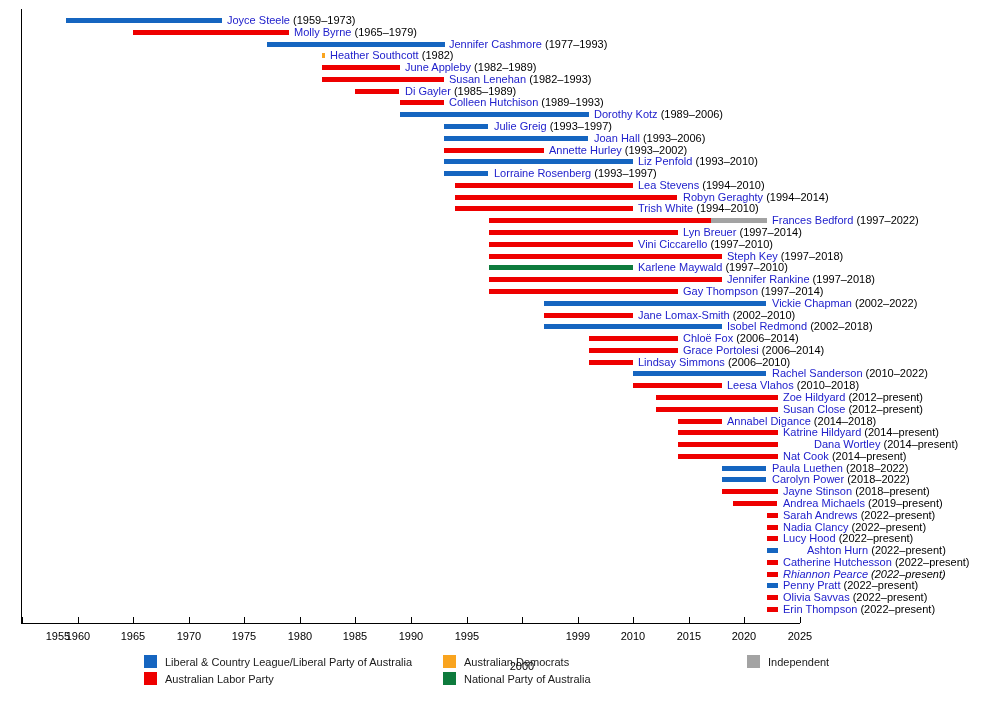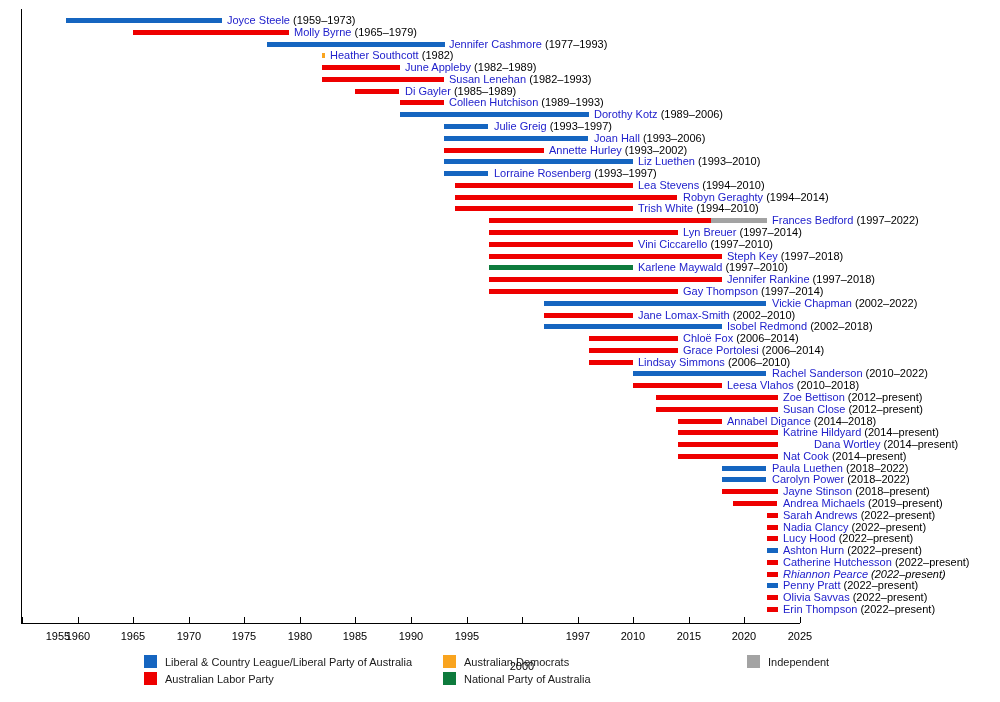--- a/index.html
+++ b/index.html
@@ -52,21 +52,21 @@
       <div class="row-label" style="left: 449px; top: 96px;"><span class="member-name" style="color: rgb(33, 33, 204);">Colleen Hutchison</span><span class="member-term"> (1989–1993)</span></div>
       <div class="bar" style="left: 400px; top: 112px; width: 189px; height: 5px; background: rgb(21, 101, 192);"></div>
       <div class="row-label" style="left: 594px; top: 108px;"><span class="member-name" style="color: rgb(33, 33, 204);">Dorothy Kotz</span><span class="member-term"> (1989–2006)</span></div>
       <div class="bar" style="left: 444px; top: 124px; width: 44px; height: 5px; background: rgb(21, 101, 192);"></div>
       <div class="row-label" style="left: 494px; top: 120px;"><span class="member-name" style="color: rgb(33, 33, 204);">Julie Greig</span><span class="member-term"> (1993–1997)</span></div>
       <div class="bar" style="left: 444px; top: 136px; width: 144px; height: 5px; background: rgb(21, 101, 192);"></div>
       <div class="row-label" style="left: 594px; top: 132px;"><span class="member-name" style="color: rgb(33, 33, 204);">Joan Hall</span><span class="member-term"> (1993–2006)</span></div>
       <div class="bar" style="left: 444px; top: 148px; width: 100px; height: 5px; background: rgb(238, 0, 0);"></div>
       <div class="row-label" style="left: 549px; top: 144px;"><span class="member-name" style="color: rgb(33, 33, 204);">Annette Hurley</span><span class="member-term"> (1993–2002)</span></div>
       <div class="bar" style="left: 444px; top: 159px; width: 189px; height: 5px; background: rgb(21, 101, 192);"></div>
-      <div class="row-label" style="left: 638px; top: 155px;"><span class="member-name" style="color: rgb(33, 33, 204);">Liz Luethen</span><span class="member-term"> (1993–2010)</span></div>
+      <div class="row-label" style="left: 638px; top: 155px;"><span class="member-name" style="color: rgb(33, 33, 204);">Liz Penfold</span><span class="member-term"> (1993–2010)</span></div>
       <div class="bar" style="left: 444px; top: 171px; width: 44px; height: 5px; background: rgb(21, 101, 192);"></div>
       <div class="row-label" style="left: 494px; top: 167px;"><span class="member-name" style="color: rgb(33, 33, 204);">Lorraine Rosenberg</span><span class="member-term"> (1993–1997)</span></div>
       <div class="bar" style="left: 455px; top: 183px; width: 178px; height: 5px; background: rgb(238, 0, 0);"></div>
       <div class="row-label" style="left: 638px; top: 179px;"><span class="member-name" style="color: rgb(33, 33, 204);">Lea Stevens</span><span class="member-term"> (1994–2010)</span></div>
       <div class="bar" style="left: 455px; top: 195px; width: 222px; height: 5px; background: rgb(238, 0, 0);"></div>
       <div class="row-label" style="left: 683px; top: 191px;"><span class="member-name" style="color: rgb(33, 33, 204);">Robyn Geraghty</span><span class="member-term"> (1994–2014)</span></div>
       <div class="bar" style="left: 455px; top: 206px; width: 178px; height: 5px; background: rgb(238, 0, 0);"></div>
       <div class="row-label" style="left: 638px; top: 202px;"><span class="member-name" style="color: rgb(33, 33, 204);">Trish White</span><span class="member-term"> (1994–2010)</span></div>
       <div class="bar" style="left: 489px; top: 218px; width: 222px; height: 5px; background: rgb(238, 0, 0);"></div>
       <div class="bar" style="left: 711px; top: 218px; width: 56px; height: 5px; background: rgb(163, 163, 163);"></div>
@@ -93,21 +93,21 @@
       <div class="row-label" style="left: 683px; top: 332px;"><span class="member-name" style="color: rgb(33, 33, 204);">Chloë Fox</span><span class="member-term"> (2006–2014)</span></div>
       <div class="bar" style="left: 589px; top: 348px; width: 89px; height: 5px; background: rgb(238, 0, 0);"></div>
       <div class="row-label" style="left: 683px; top: 344px;"><span class="member-name" style="color: rgb(33, 33, 204);">Grace Portolesi</span><span class="member-term"> (2006–2014)</span></div>
       <div class="bar" style="left: 589px; top: 360px; width: 44px; height: 5px; background: rgb(238, 0, 0);"></div>
       <div class="row-label" style="left: 638px; top: 356px;"><span class="member-name" style="color: rgb(33, 33, 204);">Lindsay Simmons</span><span class="member-term"> (2006–2010)</span></div>
       <div class="bar" style="left: 633px; top: 371px; width: 133px; height: 5px; background: rgb(21, 101, 192);"></div>
       <div class="row-label" style="left: 772px; top: 367px;"><span class="member-name" style="color: rgb(33, 33, 204);">Rachel Sanderson</span><span class="member-term"> (2010–2022)</span></div>
       <div class="bar" style="left: 633px; top: 383px; width: 89px; height: 5px; background: rgb(238, 0, 0);"></div>
       <div class="row-label" style="left: 727px; top: 379px;"><span class="member-name" style="color: rgb(33, 33, 204);">Leesa Vlahos</span><span class="member-term"> (2010–2018)</span></div>
       <div class="bar" style="left: 656px; top: 395px; width: 122px; height: 5px; background: rgb(238, 0, 0);"></div>
-      <div class="row-label" style="left: 783px; top: 391px;"><span class="member-name" style="color: rgb(33, 33, 204);">Zoe Bettison</span><span class="member-term"> (2012–present)</span></div>
+      <div class="row-label" style="left: 783px; top: 391px;"><span class="member-name" style="color: rgb(33, 33, 204);">Zoe Hildyard</span><span class="member-term"> (2012–present)</span></div>
       <div class="bar" style="left: 656px; top: 407px; width: 122px; height: 5px; background: rgb(238, 0, 0);"></div>
       <div class="row-label" style="left: 783px; top: 403px;"><span class="member-name" style="color: rgb(33, 33, 204);">Susan Close</span><span class="member-term"> (2012–present)</span></div>
       <div class="bar" style="left: 678px; top: 419px; width: 44px; height: 5px; background: rgb(238, 0, 0);"></div>
       <div class="row-label" style="left: 727px; top: 415px;"><span class="member-name" style="color: rgb(33, 33, 204);">Annabel Digance</span><span class="member-term"> (2014–2018)</span></div>
       <div class="bar" style="left: 678px; top: 430px; width: 100px; height: 5px; background: rgb(238, 0, 0);"></div>
       <div class="row-label" style="left: 783px; top: 426px;"><span class="member-name" style="color: rgb(33, 33, 204);">Katrine Hildyard</span><span class="member-term"> (2014–present)</span></div>
       <div class="bar" style="left: 678px; top: 442px; width: 100px; height: 5px; background: rgb(238, 0, 0);"></div>
       <div class="row-label" style="left: 783px; top: 438px; padding-left: 31px;"><span class="member-name" style="color: rgb(33, 33, 204);">Dana Wortley</span><span class="member-term"> (2014–present)</span></div>
       <div class="bar" style="left: 678px; top: 454px; width: 100px; height: 5px; background: rgb(238, 0, 0);"></div>
       <div class="row-label" style="left: 783px; top: 450px;"><span class="member-name" style="color: rgb(33, 33, 204);">Nat Cook</span><span class="member-term"> (2014–present)</span></div>
@@ -119,21 +119,21 @@
       <div class="row-label" style="left: 783px; top: 485px;"><span class="member-name" style="color: rgb(33, 33, 204);">Jayne Stinson</span><span class="member-term"> (2018–present)</span></div>
       <div class="bar" style="left: 733px; top: 501px; width: 44px; height: 5px; background: rgb(238, 0, 0);"></div>
       <div class="row-label" style="left: 783px; top: 497px;"><span class="member-name" style="color: rgb(33, 33, 204);">Andrea Michaels</span><span class="member-term"> (2019–present)</span></div>
       <div class="bar" style="left: 767px; top: 513px; width: 11px; height: 5px; background: rgb(238, 0, 0);"></div>
       <div class="row-label" style="left: 783px; top: 509px;"><span class="member-name" style="color: rgb(33, 33, 204);">Sarah Andrews</span><span class="member-term"> (2022–present)</span></div>
       <div class="bar" style="left: 767px; top: 525px; width: 11px; height: 5px; background: rgb(238, 0, 0);"></div>
       <div class="row-label" style="left: 783px; top: 521px;"><span class="member-name" style="color: rgb(33, 33, 204);">Nadia Clancy</span><span class="member-term"> (2022–present)</span></div>
       <div class="bar" style="left: 767px; top: 536px; width: 11px; height: 5px; background: rgb(238, 0, 0);"></div>
       <div class="row-label" style="left: 783px; top: 532px;"><span class="member-name" style="color: rgb(33, 33, 204);">Lucy Hood</span><span class="member-term"> (2022–present)</span></div>
       <div class="bar" style="left: 767px; top: 548px; width: 11px; height: 5px; background: rgb(21, 101, 192);"></div>
-      <div class="row-label" style="left: 783px; top: 544px;"><span class="member-name" style="color: rgb(33, 33, 204);">Ashton Hurn</span><span class="member-term"> (2022–present)</span></div>
+      <div class="row-label" style="left: 783px; top: 544px;"><span class="member-name" style="color: rgb(33, 33, 204); margin-left: 24px;">Ashton Hurn</span><span class="member-term"> (2022–present)</span></div>
       <div class="bar" style="left: 767px; top: 560px; width: 11px; height: 5px; background: rgb(238, 0, 0);"></div>
       <div class="row-label" style="left: 783px; top: 556px;"><span class="member-name" style="color: rgb(33, 33, 204);">Catherine Hutchesson</span><span class="member-term"> (2022–present)</span></div>
       <div class="bar" style="left: 767px; top: 572px; width: 11px; height: 5px; background: rgb(238, 0, 0);"></div>
       <div class="row-label" style="left: 783px; top: 568px; font-style: italic;"><span class="member-name" style="color: rgb(33, 33, 204);">Rhiannon Pearce</span><span class="member-term"> (2022–present)</span></div>
       <div class="bar" style="left: 767px; top: 583px; width: 11px; height: 5px; background: rgb(21, 101, 192);"></div>
       <div class="row-label" style="left: 783px; top: 579px; text-align: center;"><span class="member-name" style="color: rgb(33, 33, 204);">Penny Pratt</span><span class="member-term"> (2022–present)</span></div>
       <div class="bar" style="left: 767px; top: 595px; width: 11px; height: 5px; background: rgb(238, 0, 0);"></div>
       <div class="row-label" style="left: 783px; top: 591px;"><span class="member-name" style="color: rgb(33, 33, 204);">Olivia Savvas</span><span class="member-term"> (2022–present)</span></div>
       <div class="bar" style="left: 767px; top: 607px; width: 11px; height: 5px; background: rgb(238, 0, 0);"></div>
       <div class="row-label" style="left: 783px; top: 603px;"><span class="member-name" style="color: rgb(33, 33, 204);">Erin Thompson</span><span class="member-term"> (2022–present)</span></div>
@@ -155,21 +155,21 @@
       <div class="tick-label" style="left: 278px; top: 630px;">1980</div>
       <div class="tick" style="left: 355px; top: 617px; height: 6px;"></div>
       <div class="tick-label" style="left: 333px; top: 630px;">1985</div>
       <div class="tick" style="left: 411px; top: 617px; height: 6px;"></div>
       <div class="tick-label" style="left: 389px; top: 630px;">1990</div>
       <div class="tick" style="left: 467px; top: 617px; height: 6px;"></div>
       <div class="tick-label" style="left: 445px; top: 630px;">1995</div>
       <div class="tick" style="left: 522px; top: 617px; height: 6px;"></div>
       <div class="tick-label" style="left: 500px; top: 630px; margin-top: 30px;">2000</div>
       <div class="tick" style="left: 578px; top: 617px; height: 6px;"></div>
-      <div class="tick-label" style="left: 556px; top: 630px;">1997</div>
+      <div class="tick-label" style="left: 556px; top: 630px;">1999</div>
       <div class="tick" style="left: 633px; top: 617px; height: 6px;"></div>
       <div class="tick-label" style="left: 611px; top: 630px;">2010</div>
       <div class="tick" style="left: 689px; top: 617px; height: 6px;"></div>
       <div class="tick-label" style="left: 667px; top: 630px;">2015</div>
       <div class="tick" style="left: 744px; top: 617px; height: 6px;"></div>
       <div class="tick-label" style="left: 722px; top: 630px;">2020</div>
       <div class="tick" style="left: 800px; top: 617px; height: 6px;"></div>
       <div class="tick-label" style="left: 778px; top: 630px;">2025</div>
     </div>
   <div id="legend">

